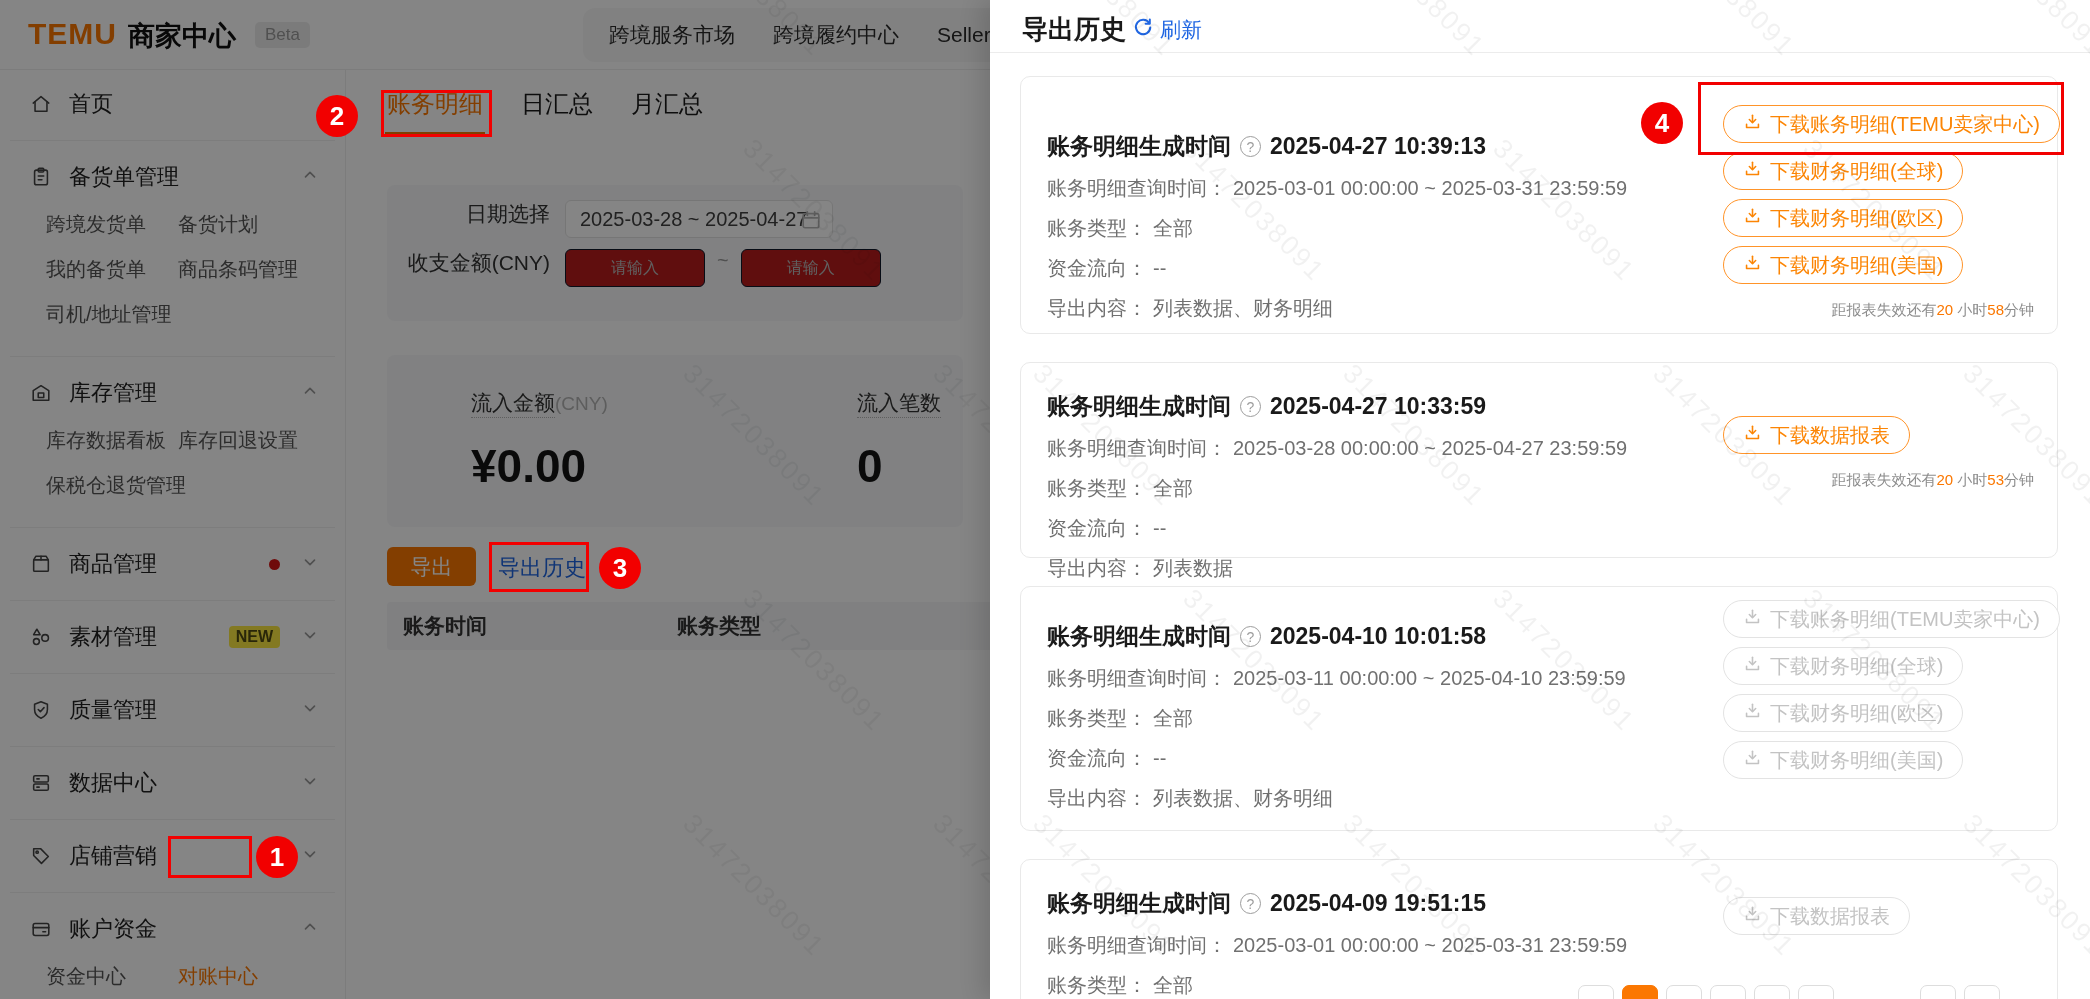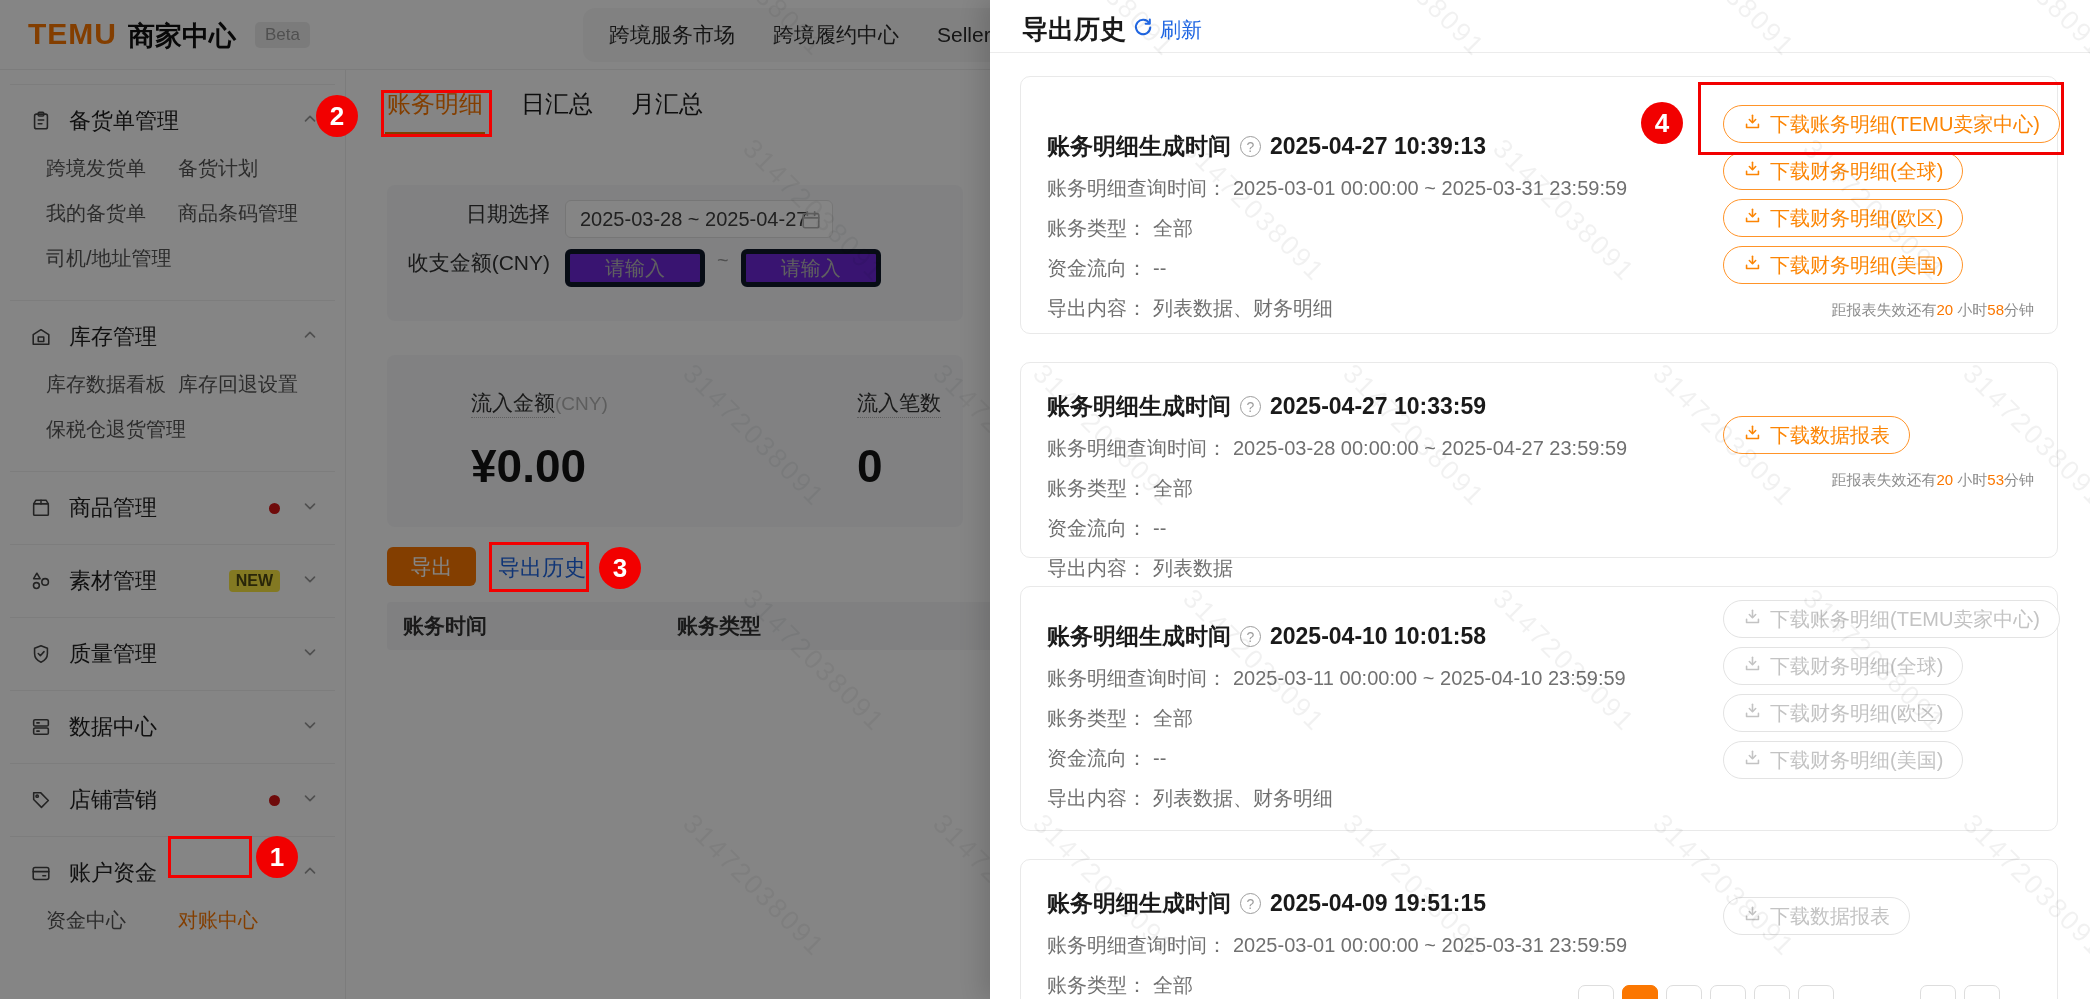--- a/index.html
+++ b/index.html
@@ -40,22 +40,22 @@
   .tab { font-size:24px; color:#1a1a1a; padding:4px 2px 12px; cursor:pointer; white-space:nowrap; }
   .tab.active { color:#fb7701; border-bottom:3px solid #fb7701; }
   .filter-card { position:absolute; left:41px; top:115px; width:576px; height:136px;
     background:#f7f8fa; border-radius:8px; }
   .f-row { position:absolute; left:0; display:flex; align-items:flex-start; }
   .f-label { width:178px; text-align:right; font-size:21px; color:#333; padding-right:15px; white-space:nowrap; }
   .date-input { position:relative; width:268px; height:38px; background:#fff; border:1px solid #e3e3e3;
     border-radius:6px; display:flex; align-items:center; padding:0 36px 0 14px;
     font-size:20px; color:#404040; white-space:nowrap; }
   .date-input .cal { position:absolute; right:10px; top:8px; }
-  .amt-box { width:140px; height:38px; background:#6d28d9; border:5px solid #0f172a; border-radius:6px;
-    display:flex; align-items:center; justify-content:center; font-size:20px; color:#b8b8b8; }
+  .amt-box { width:140px; height:38px; background:#b91c1c; border:1px solid #0f172a; border-radius:6px;
+    display:flex; align-items:center; justify-content:center; font-size:16px; color:#b8b8b8; }
   .amt-sep { margin:0 12px; color:#999; font-size:20px; }
   .stats-card { position:absolute; left:41px; top:285px; width:576px; height:172px;
     background:#f7f8fa; border-radius:8px; }
   .stat { position:absolute; top:34px; }
   .stat .s-label { font-size:21px; color:#333; border-bottom:1px dotted #b5b5b5; padding-bottom:3px; }
   .stat .s-unit { font-size:19px; color:#b3b3b3; }
   .stat .s-value { margin-top:22px; font-size:46px; font-weight:700; color:#141414; }
   .export-btn { position:absolute; left:41px; top:477px; width:89px; height:39px; background:#fb7701;
     color:#fff; font-size:21px; border:none; border-radius:6px; cursor:pointer;
     font-family:"Liberation Sans", sans-serif; }
@@ -119,20 +119,29 @@
     <div class="brand-title">商家中心</div>
     <div class="beta-badge">Beta</div>
     <div class="topnav" id="topnav">
         <span>跨境服务市场</span>
         <span>跨境履约中心</span>
         <span>Seller Ce</span>
       </div>
   </div>
 
   <div class="sidebar" id="sidebar">
+      <div class="side-row">
+        <span class="icn">
+          <svg width="22" height="22" viewBox="0 0 24 24" fill="none" stroke="#444" stroke-width="1.7" stroke-linecap="round" stroke-linejoin="round">
+            <path d="M3.5 11 L12 4 L20.5 11"></path>
+            <path d="M5.5 9.5 V20 H18.5 V9.5"></path>
+          </svg>
+        </span>
+        <span class="lbl">首页</span>
+      </div>
       <div class="divider"></div>
       <div class="side-row">
         <span class="icn">
           <svg width="22" height="22" viewBox="0 0 24 24" fill="none" stroke="#444" stroke-width="1.7" stroke-linecap="round" stroke-linejoin="round">
             <rect x="5" y="4.5" width="14" height="16" rx="2"></rect>
             <rect x="9" y="2.5" width="6" height="4" rx="1"></rect>
             <path d="M9 11 H15"></path>
             <path d="M9 15 H13"></path>
           </svg>
         </span>

